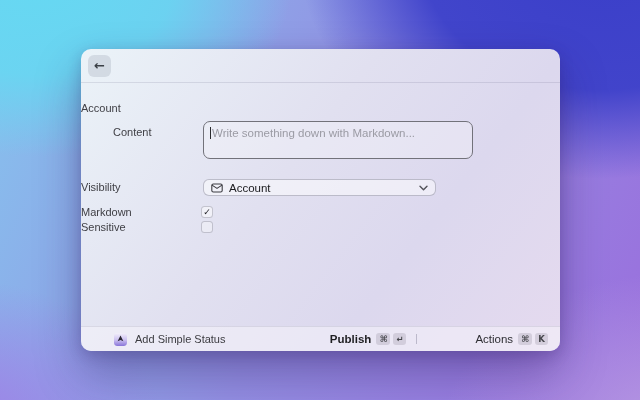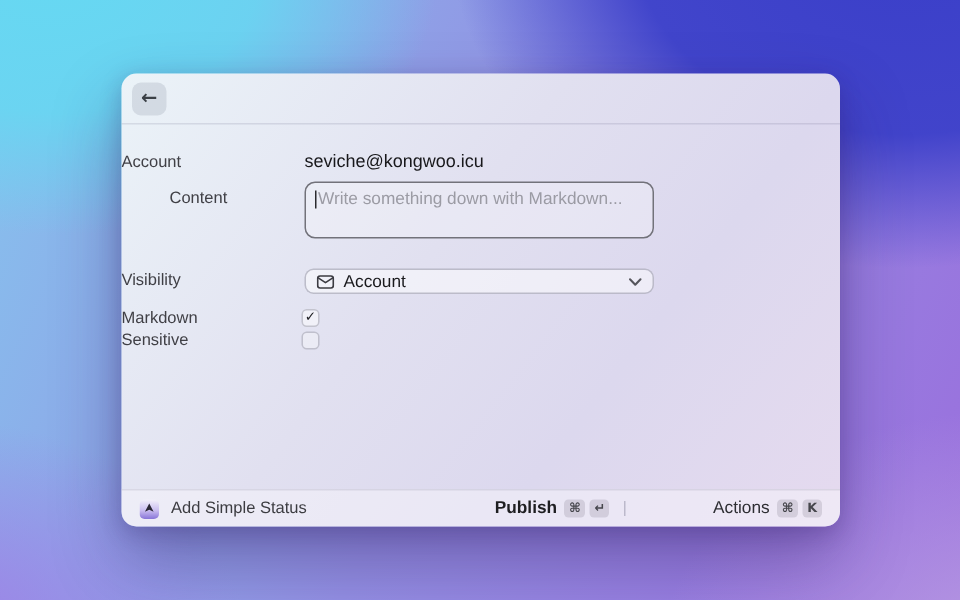--- a/index.html
+++ b/index.html
@@ -34,21 +34,21 @@
     text-align:center; padding:0; cursor:pointer;
     font-family:"DejaVu Sans",sans-serif;
   }
   .field-label {
     position:absolute; left:0; width:107px; text-align:left;
     font-size:11px; color:#404046;
   }
   .account-value {
     position:absolute; left:122px; top:51px; font-size:12px; color:#18181b; line-height:15px;
   }
-  .textarea-wrap { position:absolute; left:122px; top:72px; width:233px; height:38px; }
+  .textarea-wrap { position:absolute; left:122px; top:72px; width:270px; height:38px; }
   .textarea-wrap textarea {
     width:100%; height:100%; box-sizing:border-box; resize:none; outline:none;
     background:rgba(255,255,255,0.26); border:1px solid #72727a; border-radius:7px;
     padding:5px 8px; font-size:11.5px; color:#1c1c1e;
     font-family:"Liberation Sans","DejaVu Sans",sans-serif;
   }
   .textarea-wrap textarea::placeholder { color:#9b9ba4; }
   .caret { position:absolute; left:7px; top:6px; width:1px; height:12px; background:#2a2a2e; }
   .select {
     position:absolute; left:122px; top:130px; width:233px; height:17px; box-sizing:border-box;
@@ -62,21 +62,21 @@
     border-radius:3.5px; border:1px solid rgba(100,100,118,0.32); background:rgba(255,255,255,0.5);
     display:flex; align-items:center; justify-content:center; cursor:pointer;
   }
   .checkbox.empty { background:rgba(255,255,255,0.33); }
   .check-glyph { font-size:9px; font-weight:700; color:#222226; line-height:1; font-family:"DejaVu Sans",sans-serif; }
   .toolbar {
     position:absolute; left:0; right:0; bottom:0; height:25px;
     background:rgba(248,246,251,0.5); border-top:1px solid rgba(80,80,110,0.13);
     display:flex; align-items:center; padding:0 12px; box-sizing:border-box;
   }
-  .toolbar-left { display:flex; align-items:center; gap:8px; }
+  .toolbar-left { display:flex; align-items:center; gap:8px;margin-left:21px; }
   .status-label { font-size:11px; color:#3c3c41; }
   .toolbar-right { margin-left:auto; display:flex; align-items:center; gap:3px; }
   .publish-label { font-size:11.5px; font-weight:700; color:#1e1e21; margin-right:2px; }
   .actions-label { font-size:11.5px; color:#2e2e33; margin-right:2px; }
   .kbd {
     min-width:7px; height:12px; padding:0 3px; border-radius:3px;
     background:rgba(128,124,142,0.24); color:#46464c; font-size:8.5px; font-weight:600;
     display:flex; align-items:center; justify-content:center; line-height:1;
     font-family:"DejaVu Sans",sans-serif;
   }
@@ -88,21 +88,20 @@
 <body>
 
 <div class="desktop">
   <div class="window">
 
     <div class="header">
       <button class="back-btn"><span>←</span></button>
     </div>
 
     <div class="field-label" style="top:53px; line-height:13px;">Account</div>
-    <div class="account-value">seviche@kongwoo.icu</div>
 
     <div class="field-label" style="top:77px; line-height:13px;padding-left:32px;">Content</div>
     <div class="textarea-wrap">
       <textarea placeholder="Write something down with Markdown..." style=""></textarea>
       <div class="caret"></div>
     </div>
 
     <div class="field-label" style="top:130px; line-height:17px;">Visibility</div>
     <div class="select">
       <span>

